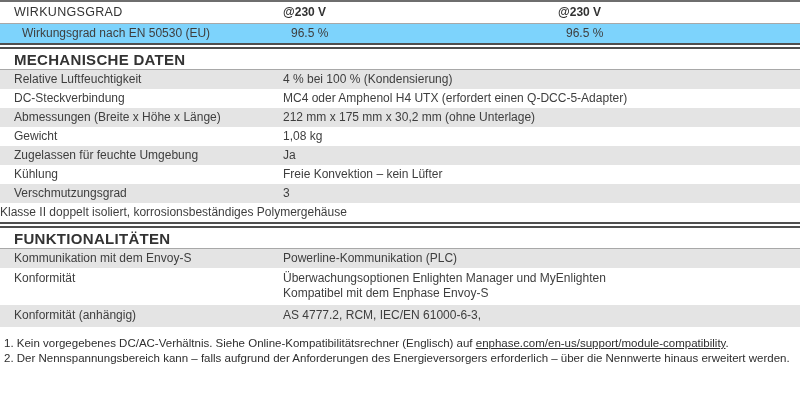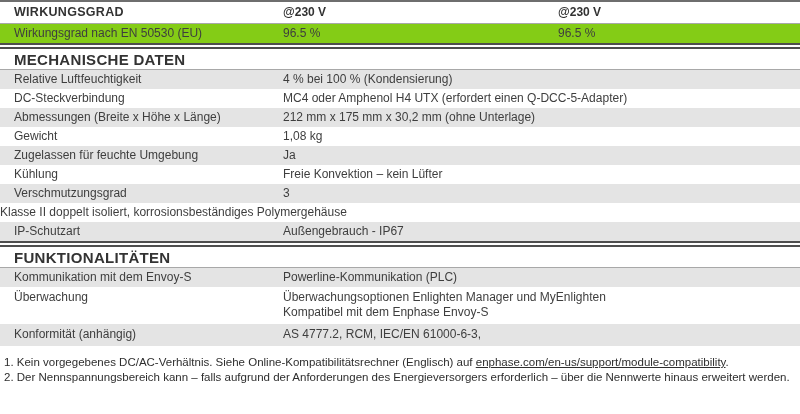--- a/index.html
+++ b/index.html
@@ -26,24 +26,24 @@
   .striped > .spec-row:nth-child(odd) { background: #e4e4e4; }
 
   .cell-label { width: 283px; padding-left: 14px; box-sizing: border-box; flex-shrink: 0; }
   .cell-value { flex: 1; padding-right: 8px; }
   .cell-val-col { width: 275px; box-sizing: border-box; flex-shrink: 0; }
   .cell-val-col2 { flex: 1; }
 
   .header-row { display: flex; align-items: center; padding: 3px 0; line-height: 15px; }
   .header-row .title {
     width: 283px; padding-left: 14px; box-sizing: border-box; flex-shrink: 0;
-    font-weight: bold; font-size: 12.5px; color: #333333; letter-spacing: 0.3px;
+    font-weight: normal; font-size: 12.5px; color: #333333; letter-spacing: 0.3px;
   }
   .header-row .colhead { font-weight: bold; color: #333333; }
-  .eff-row { background: #84cc16; }
+  .eff-row { background: #7dd3fc; padding-left: 8px; }
 
   .footnotes { margin-top: 9px; padding-left: 4px; font-size: 11.5px; line-height: 15px; color: #2e2e2e; }
   .footnote { white-space: nowrap; }
   .footnote-link { color: #2e2e2e; text-decoration: underline; cursor: pointer; }
 </style>
 </head>
 <body>
 
 <div class="spec-table">
 
@@ -90,38 +90,34 @@
       <div class="cell-label">Kühlung</div>
       <div class="cell-value">Freie Konvektion – kein Lüfter</div>
     </div>
     <div class="spec-row">
       <div class="cell-label">Verschmutzungsgrad</div>
       <div class="cell-value">3</div>
     </div>
     <div class="spec-row">
       <div class="cell-value">Klasse II doppelt isoliert, korrosionsbeständiges Polymergehäuse</div>
     </div>
-    <div class="spec-row">
-      <div class="cell-label">IP-Schutzart</div>
-      <div class="cell-value">Außengebrauch - IP67</div>
-    </div>
   </div>
 
   <div class="rule-double"></div>
 
   <div class="section-header">FUNKTIONALITÄTEN</div>
   <div class="rule-thin"></div>
 
   <div class="striped">
     <div class="spec-row">
       <div class="cell-label">Kommunikation mit dem Envoy-S</div>
       <div class="cell-value">Powerline-Kommunikation (PLC)</div>
     </div>
     <div class="spec-row two-line">
-      <div class="cell-label">Überwachung</div>
+      <div class="cell-label">Konformität</div>
       <div class="cell-value">
         <div>Überwachungsoptionen Enlighten Manager und MyEnlighten</div>
         <div>Kompatibel mit dem Enphase Envoy-S</div>
       </div>
     </div>
     <div class="spec-row two-line">
       <div class="cell-label">Konformität (anhängig)</div>
       <div class="cell-value">
         <div>AS 4777.2, RCM, IEC/EN 61000-6-3,</div>
       </div>

